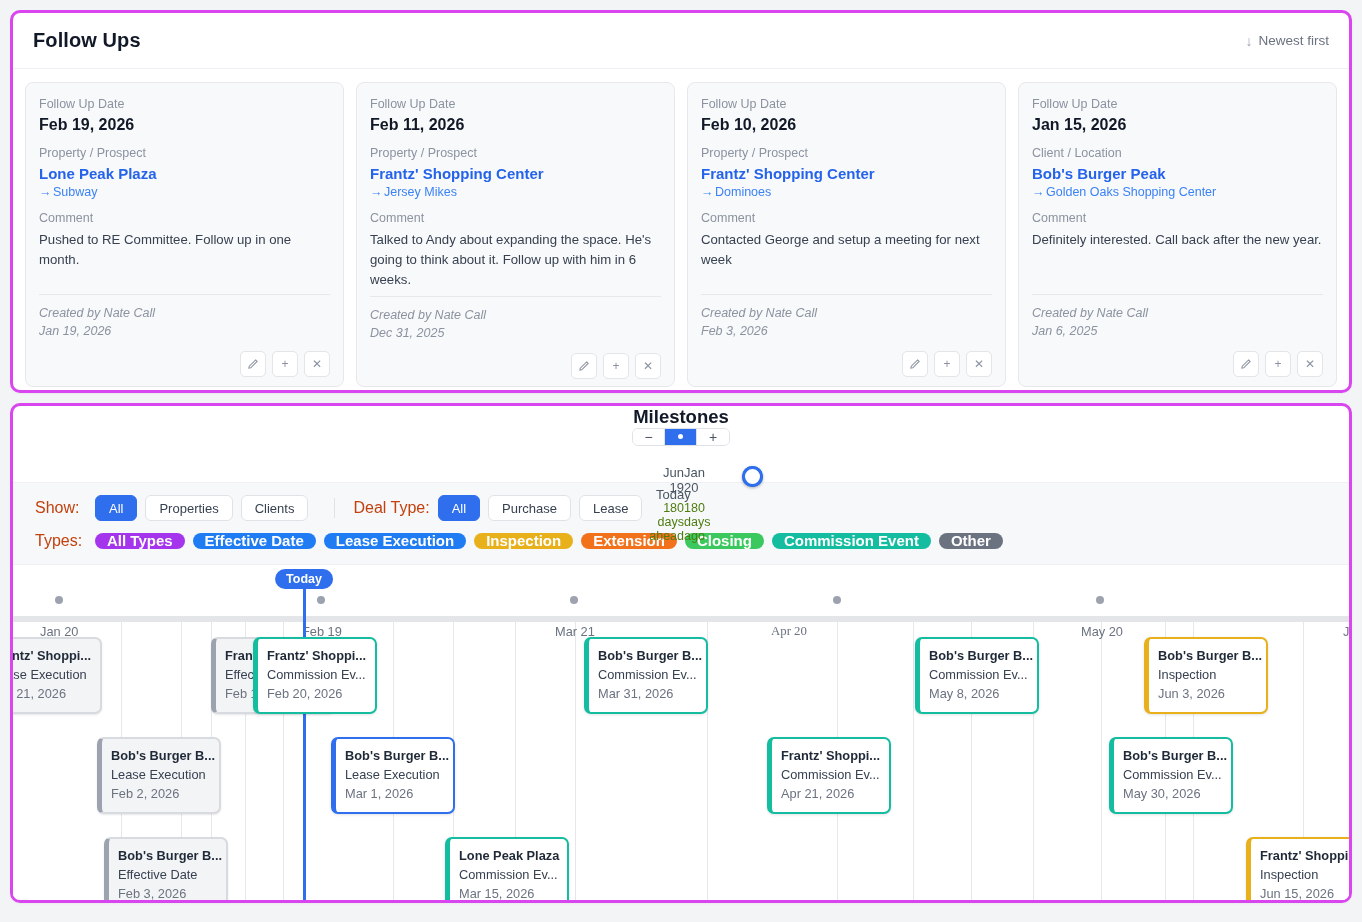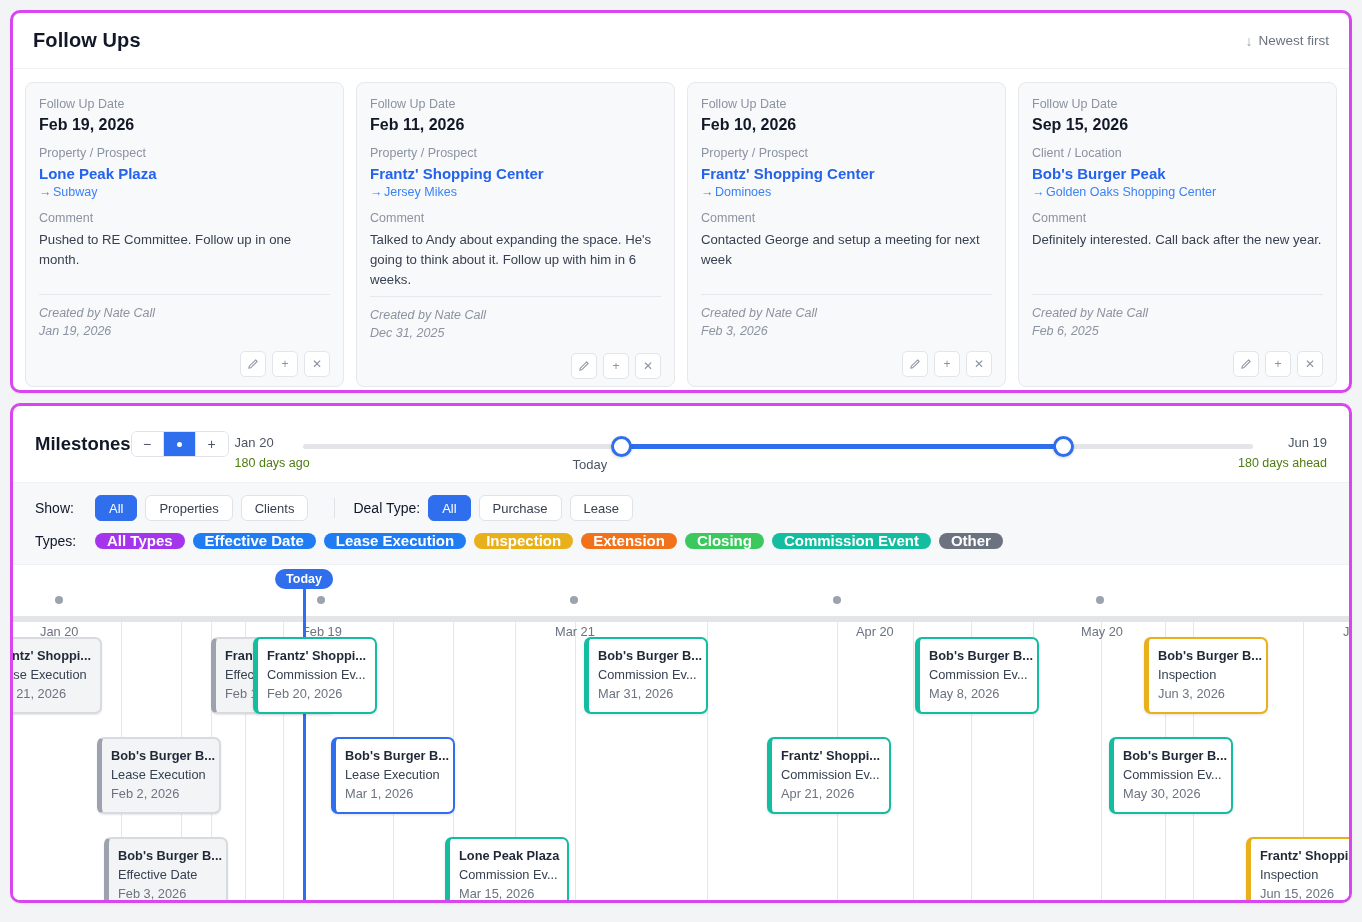--- a/index.html
+++ b/index.html
@@ -65,20 +65,21 @@
 
   
   #milestones-panel { height: 500px; overflow: hidden; }
 
   .ms-header {
     height: 77px;
     display: flex; align-items: center;
     padding: 0 22px 0 22px;
     border-bottom: 1px solid #eef0f3;
     gap: 0;
+    flex-direction: column;
   }
   .ms-title { font-size: 18.5px; font-weight: 700; color: #111827; }
   .zoom-group {
     display: flex; border: 1px solid #dfe3e8; border-radius: 6px; overflow: hidden;
     height: 26px;
   }
   .zoom-btn {
     width: 32px; display: flex; align-items: center; justify-content: center;
     font-size: 14px; color: #4b5563; background: #fff; cursor: pointer;
     border-right: 1px solid #dfe3e8;
@@ -118,21 +119,21 @@
     font-size: 13px; color: #4b5563;
   }
 
   .ms-filters {
     background: #f7f8fa;
     border-bottom: 1px solid #eef0f3;
     padding: 12px 22px 14px 22px;
   }
   .filter-row { display: flex; align-items: center; gap: 8px; }
   .filter-row + .filter-row { margin-top: 11px; }
-  .filter-label { font-size: 14px; color: #0f172a; min-width: 52px; }
+  .filter-label { font-size: 16px; color: #c2410c; min-width: 52px; }
   .filter-label.types { min-width: 52px; }
   .pill {
     height: 26px; padding: 0 13px; border-radius: 6px;
     border: 1px solid #dfe3e8; background: #fff; color: #374151;
     font-size: 13px; display: inline-flex; align-items: center; justify-content: center;
     cursor: pointer; white-space: nowrap;
   }
   .pill.active { background: #2f6fed; border-color: #2f6fed; color: #fff; font-weight: 500; }
   .vsep { width: 1px; height: 20px; background: #dfe3e8; margin: 0 10px; }
   .type-pill {
@@ -265,31 +266,31 @@
             <svg width="12" height="12" viewBox="0 0 16 16" fill="none" stroke="currentColor" stroke-width="1.4">
               <path d="M11.5 2.5l2 2L5 13l-2.5.5L3 11z"></path>
             </svg>
           </div>
           <div class="icon-btn">+</div>
           <div class="icon-btn">✕</div>
         </div>
       </div>
       <div class="fu-card">
         <div class="fu-label">Follow Up Date</div>
-        <div class="fu-date">Sep 15, 2026</div>
+        <div class="fu-date">Jan 15, 2026</div>
         <div class="fu-label">Client / Location</div>
         <a class="fu-link" style="text-decoration:none" href="#">Bob's Burger Peak</a>
         <div class="fu-sub"><span class="ar">→&nbsp;</span><span>Golden Oaks Shopping Center</span></div>
         <div class="fu-comment-block">
           <div class="fu-label">Comment</div>
           <div class="fu-comment">Definitely interested. Call back after the new year.</div>
         </div>
         <div class="fu-divider">
           <div class="fu-created">Created by Nate Call</div>
-          <div class="fu-created">Feb 6, 2025</div>
+          <div class="fu-created">Jan 6, 2025</div>
         </div>
         <div class="fu-actions">
           <div class="icon-btn">
             <svg width="12" height="12" viewBox="0 0 16 16" fill="none" stroke="currentColor" stroke-width="1.4">
               <path d="M11.5 2.5l2 2L5 13l-2.5.5L3 11z"></path>
             </svg>
           </div>
           <div class="icon-btn">+</div>
           <div class="icon-btn">✕</div>
         </div>
@@ -360,21 +361,21 @@
       <div class="tl-gridline" style="left: 1152px;"></div>
       <div class="tl-gridline" style="left: 1180px;"></div>
       <div class="tl-gridline" style="left: 1290px;"></div>
       <div class="tl-dot" style="left: 46px;"></div>
       <div class="tl-tick-label" style="left: 27px;">Jan 20</div>
       <div class="tl-dot" style="left: 308px;"></div>
       <div class="tl-tick-label" style="left: 289px;">Feb 19</div>
       <div class="tl-dot" style="left: 561px;"></div>
       <div class="tl-tick-label" style="left: 542px;">Mar 21</div>
       <div class="tl-dot" style="left: 824px;"></div>
-      <div class="tl-tick-label" style="left: 843px;">Apr 20</div>
+      <div class="tl-tick-label" style="left: 758px; font-family: Liberation Serif, serif;">Apr 20</div>
       <div class="tl-dot" style="left: 1087px;"></div>
       <div class="tl-tick-label" style="left: 1068px;">May 20</div>
       <div class="tl-tick-label" style="left: 1330px;">Jun</div>
       <div class="tl-today-line" style="left: 291px;"></div>
       <div class="tl-today-badge" style="left: 291px;">Today</div>
       <div class="tl-card muted" style="left: -35px; top: 72px; border-color: rgb(215, 218, 223) rgb(215, 218, 223) rgb(215, 218, 223) rgb(156, 163, 175);">
         <div class="t1">Frantz' Shoppi...</div>
         <div class="t2">Lease Execution</div>
         <div class="t3">Jan 21, 2026</div>
       </div>

